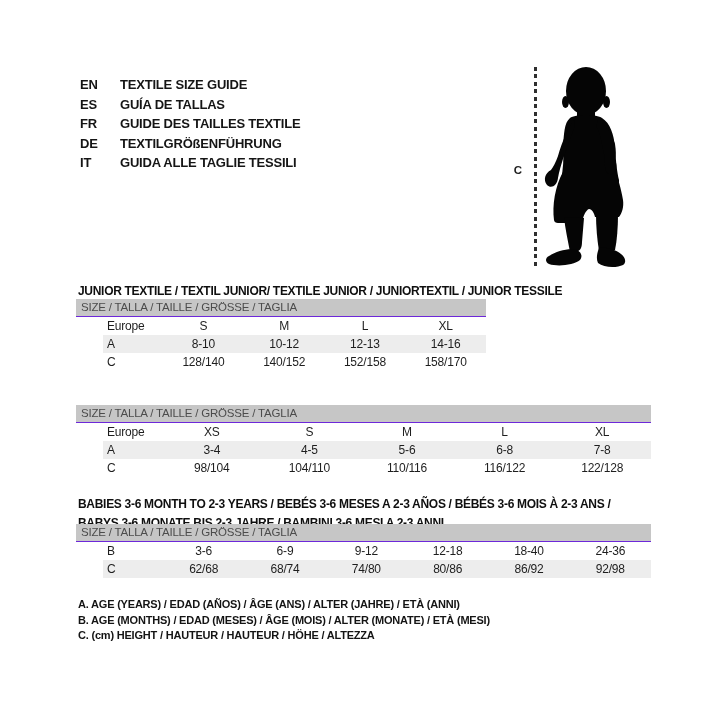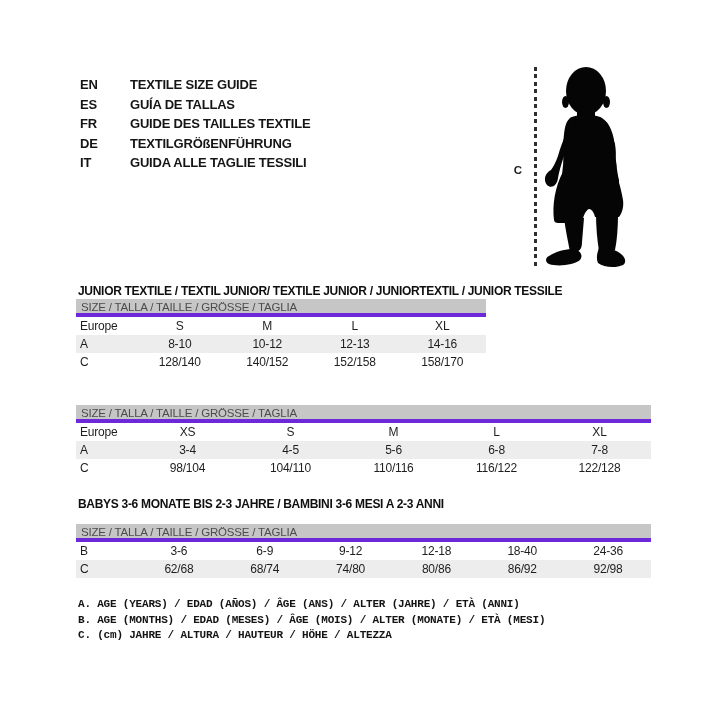--- a/index.html
+++ b/index.html
@@ -10,48 +10,48 @@
     --silhouette:#050505;
   }
   html,body{margin:0;padding:0;}
   body{background:#fff;font-family:"Liberation Sans", sans-serif;}
   #canvas{position:relative;width:720px;height:720px;background:#fff;overflow:hidden;
           color:var(--text);}
 
   
   .lang-block{position:absolute;left:80px;top:75px;}
   .lang-row{display:flex;height:19.5px;line-height:19.5px;
-            font-size:13px;font-weight:bold;letter-spacing:-0.2px;color:#151515;gap:10px;}
+            font-size:13px;font-weight:bold;letter-spacing:-0.2px;color:#151515;}
   .lang-code{width:40px;}
 
   
   .silhouette-svg{position:absolute;left:530px;top:60px;width:120px;height:215px;}
   .dash-line{position:absolute;left:534px;top:67px;width:2.5px;height:201px;
              background:repeating-linear-gradient(to bottom,#2e2e2e 0 4px,transparent 4px 7.5px);}
   .height-marker{position:absolute;left:510px;top:164px;width:16px;text-align:center;
                  font-size:11.5px;font-weight:bold;color:#222;}
 
   
   .section-title{position:absolute;left:78px;font-size:12px;font-weight:bold;
                  letter-spacing:-0.3px;color:#0f0f0f;line-height:13px;margin-top:8px;}
   .two-line{line-height:19px;}
   .size-table{position:absolute;left:76px;}
   .size-bar{box-sizing:border-box;height:18px;line-height:17px;background:var(--size-bar-bg);
-            border-bottom:4px solid #6d28d9;color:var(--size-bar-text);
+            border-bottom:1px solid #6d28d9;color:var(--size-bar-text);
             font-size:11.5px;padding-left:5px;letter-spacing:-0.2px;}
-  .trow{display:flex;height:18px;line-height:18px;font-size:12px;letter-spacing:-0.2px;color:#1e1e1e;}
+  .trow{display:flex;height:18px;line-height:18px;font-size:12px;letter-spacing:-0.2px;color:#1e1e1e;margin-left:27px;}
   .trow.stripe{background:var(--row-stripe-bg);}
   .trow .lbl{width:56px;padding-left:4px;}
   .trow .cell{flex:1;text-align:center;}
   sub.tsub{font-size:8px;vertical-align:-2px;font-weight:bold;}
 
   
   .footnotes{position:absolute;left:78px;top:597px;}
   .footnote{height:15.5px;line-height:15.5px;font-size:11px;font-weight:bold;
-            letter-spacing:-0.2px;color:#141414;font-family:Liberation Mono, monospace;}
+            letter-spacing:-0.2px;color:#141414;}
 </style>
 </head>
 <body>
 
 <div id="canvas">
 
   <div class="lang-block">
     <div class="lang-row">
       <span class="lang-code">EN</span>
       <span class="lang-name">TEXTILE SIZE GUIDE</span>
@@ -141,20 +141,21 @@
       <span class="lbl">C</span>
       <span class="cell">98/104</span>
       <span class="cell">104/110</span>
       <span class="cell">110/116</span>
       <span class="cell">116/122</span>
       <span class="cell">122/128</span>
     </div>
   </div>
 
   <div class="section-title two-line" style="top:487px;">
+    <div>BABIES 3-6 MONTH TO 2-3 YEARS / BEBÉS 3-6 MESES A 2-3 AÑOS / BÉBÉS 3-6 MOIS À 2-3 ANS /</div>
     <div>BABYS 3-6 MONATE BIS 2-3 JAHRE / BAMBINI 3-6 MESI A 2-3 ANNI</div>
   </div>
   <div class="size-table" style="top:524px;width:575px;">
     <div class="size-bar">SIZE / TALLA / TAILLE / GRÖSSE / TAGLIA</div>
     <div class="trow">
       <span class="lbl">B</span>
       <span class="cell">3-6</span>
       <span class="cell">6-9</span>
       <span class="cell">9-12</span>
       <span class="cell">12-18</span>
@@ -168,16 +169,16 @@
       <span class="cell">74/80</span>
       <span class="cell">80/86</span>
       <span class="cell">86/92</span>
       <span class="cell">92/98</span>
     </div>
   </div>
 
   <div class="footnotes">
     <div class="footnote">A. AGE (YEARS) / EDAD (AÑOS) / ÂGE (ANS) / ALTER (JAHRE) / ETÀ (ANNI)</div>
     <div class="footnote">B. AGE (MONTHS) / EDAD (MESES) / ÂGE (MOIS) / ALTER (MONATE) / ETÀ (MESI)</div>
-    <div class="footnote">C. (cm) JAHRE / ALTURA / HAUTEUR / HÖHE / ALTEZZA</div>
+    <div class="footnote">C. (cm) HEIGHT / HAUTEUR / HAUTEUR / HÖHE / ALTEZZA</div>
   </div>
 
 </div>
 
 </body></html>

